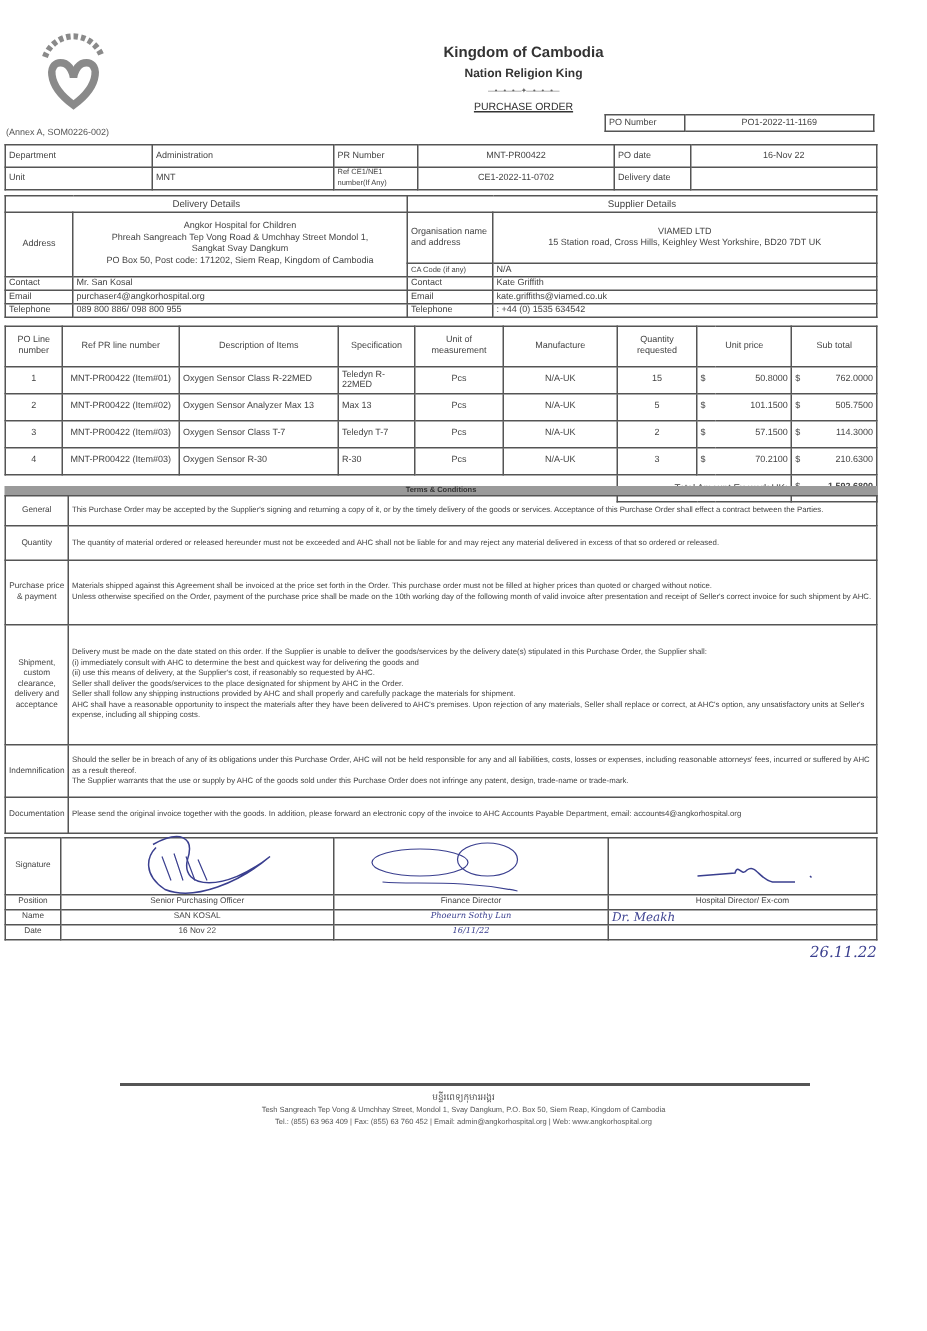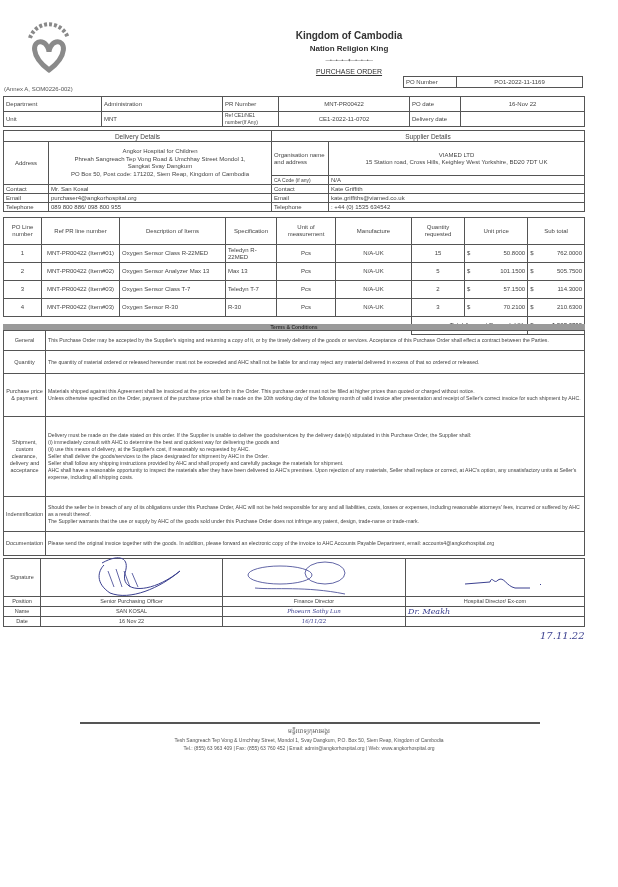--- a/index.html
+++ b/index.html
@@ -286,18 +286,18 @@
   <path d="M18 18 L24 34 M26 16 L32 34 M34 18 L40 34 M42 20 L48 34" stroke="#3a3f8f" stroke-width="0.8"></path>
 </svg>
 <svg class="sig" style="left:245px; top:560px" width="110" height="40">
   <ellipse cx="35" cy="15" rx="32" ry="9" fill="none" stroke="#3a3f8f" stroke-width="0.8"></ellipse>
   <ellipse cx="80" cy="13" rx="20" ry="11" fill="none" stroke="#3a3f8f" stroke-width="0.8"></ellipse>
   <path d="M10 28 C30 30 60 26 100 34" fill="none" stroke="#3a3f8f" stroke-width="0.8"></path>
 </svg>
 <svg class="sig" style="left:460px; top:570px" width="90" height="24">
   <path d="M5 14 L30 12 C32 5 34 15 38 10 C44 6 46 16 55 18 L70 18 M80 14 L81 15" fill="none" stroke="#3a3f8f" stroke-width="1"></path>
 </svg>
-<div class="abs hand" style="left:540px; top:630px; font-size:10px">17.11.22</div>
+<div class="abs hand" style="left:540px; top:630px; font-size:10px">26.11.22</div>
 
 <div class="abs" id="footer-rule"></div>
 <div class="abs footer-line" style="top:727px; font-size:6px">មន្ទីរពេទ្យកុមារអង្គរ</div>
 <div class="abs footer-line" style="top:737px">Tesh Sangreach Tep Vong &amp; Umchhay Street, Mondol 1, Svay Dangkum, P.O. Box 50, Siem Reap, Kingdom of Cambodia</div>
 <div class="abs footer-line" style="top:745px">Tel.: (855) 63 963 409 | Fax: (855) 63 760 452 | Email: admin@angkorhospital.org | Web: www.angkorhospital.org</div>
 
 </body></html>

